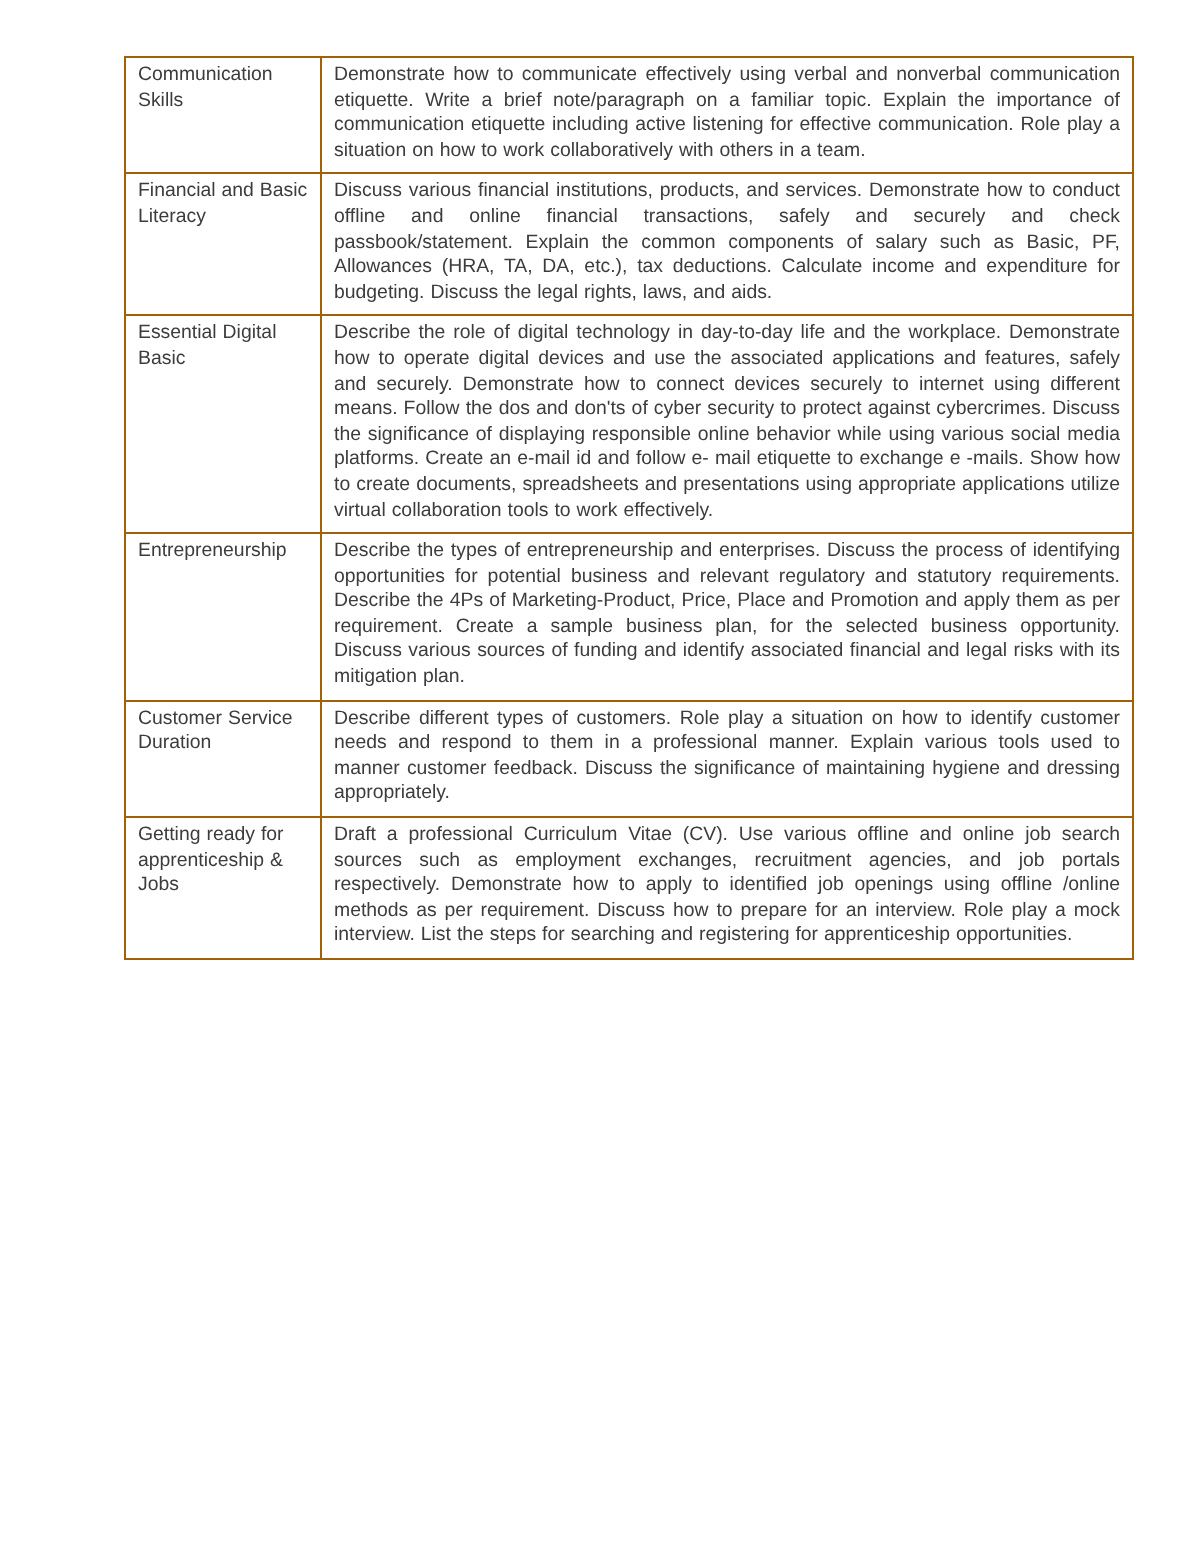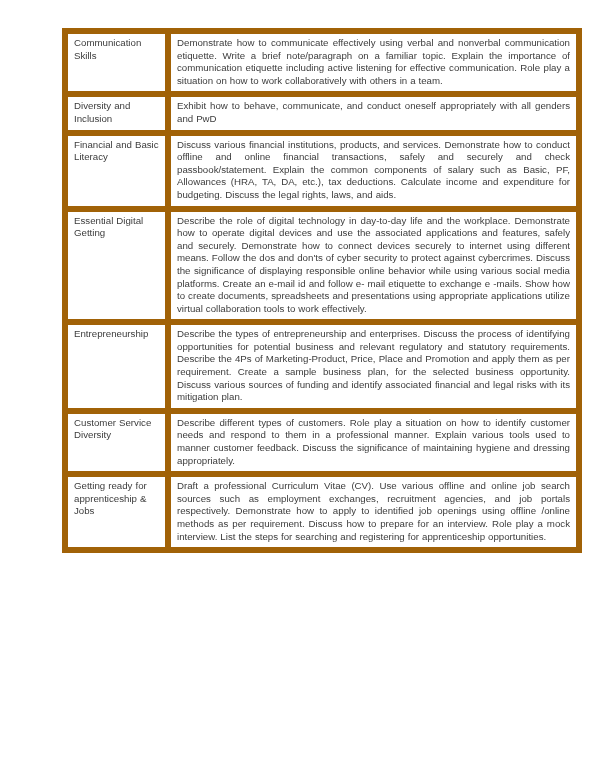--- a/index.html
+++ b/index.html
@@ -21,21 +21,21 @@
   }
   table.skills-table {
     position: absolute;
     left: 62px;
     top: 28px;
     width: 478px;
     border-collapse: collapse;
     table-layout: fixed;
   }
   table.skills-table td {
-    border: 6px solid #a16207;
+    border: 1px solid #a16207;
     vertical-align: top;
     padding: 3px 6px 4px 6px;
     font-size: 9.7px;
     line-height: 12.6px;
     color: #3c3c3c;
     word-spacing: 0.3px;
   }
   td.skill-cell {
     width: 85px;
     text-align: left;
@@ -50,37 +50,33 @@
 <body>
 
 <div class="doc-page">
   <table class="skills-table">
     <tbody>
       <tr>
         <td class="skill-cell">Communication Skills</td>
         <td class="description-cell">Demonstrate how to communicate effectively using verbal and nonverbal communication etiquette. Write a brief note/paragraph on a familiar topic. Explain the importance of communication etiquette including active listening for effective communication. Role play a situation on how to work collaboratively with others in a team.</td>
       </tr>
       <tr>
-        <td class="skill-cell">Diversity and Inclusion</td>
-        <td class="description-cell">Exhibit how to behave, communicate, and conduct oneself appropriately with all genders and PwD</td>
-      </tr>
-      <tr>
         <td class="skill-cell">Financial and Basic Literacy</td>
         <td class="description-cell">Discuss various financial institutions, products, and services. Demonstrate how to conduct offline and online financial transactions, safely and securely and check passbook/statement. Explain the common components of salary such as Basic, PF, Allowances (HRA, TA, DA, etc.), tax deductions. Calculate income and expenditure for budgeting. Discuss the legal rights, laws, and aids.</td>
       </tr>
       <tr>
-        <td class="skill-cell">Essential Digital Getting</td>
+        <td class="skill-cell">Essential Digital Basic</td>
         <td class="description-cell">Describe the role of digital technology in day-to-day life and the workplace. Demonstrate how to operate digital devices and use the associated applications and features, safely and securely. Demonstrate how to connect devices securely to internet using different means. Follow the dos and don'ts of cyber security to protect against cybercrimes. Discuss the significance of displaying responsible online behavior while using various social media platforms. Create an e-mail id and follow e- mail etiquette to exchange e -mails. Show how to create documents, spreadsheets and presentations using appropriate applications utilize virtual collaboration tools to work effectively.</td>
       </tr>
       <tr>
         <td class="skill-cell">Entrepreneurship</td>
         <td class="description-cell">Describe the types of entrepreneurship and enterprises. Discuss the process of identifying opportunities for potential business and relevant regulatory and statutory requirements. Describe the 4Ps of Marketing-Product, Price, Place and Promotion and apply them as per requirement. Create a sample business plan, for the selected business opportunity. Discuss various sources of funding and identify associated financial and legal risks with its mitigation plan.</td>
       </tr>
       <tr>
-        <td class="skill-cell">Customer Service Diversity</td>
+        <td class="skill-cell">Customer Service Duration</td>
         <td class="description-cell">Describe different types of customers. Role play a situation on how to identify customer needs and respond to them in a professional manner. Explain various tools used to manner customer feedback. Discuss the significance of maintaining hygiene and dressing appropriately.</td>
       </tr>
       <tr>
         <td class="skill-cell">Getting ready for apprenticeship &amp; Jobs</td>
         <td class="description-cell">Draft a professional Curriculum Vitae (CV). Use various offline and online job search sources such as employment exchanges, recruitment agencies, and job portals respectively. Demonstrate how to apply to identified job openings using offline /online methods as per requirement. Discuss how to prepare for an interview. Role play a mock interview. List the steps for searching and registering for apprenticeship opportunities.</td>
       </tr>
     </tbody>
   </table>
 </div>
 

